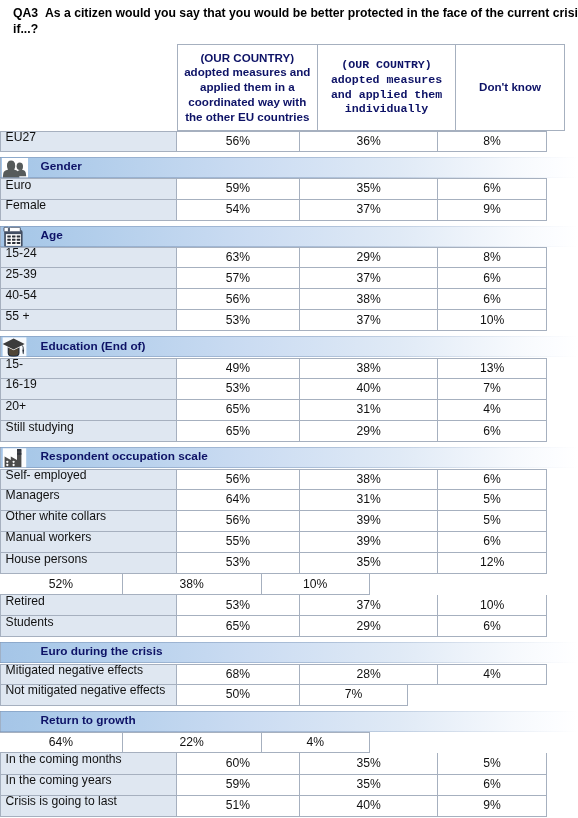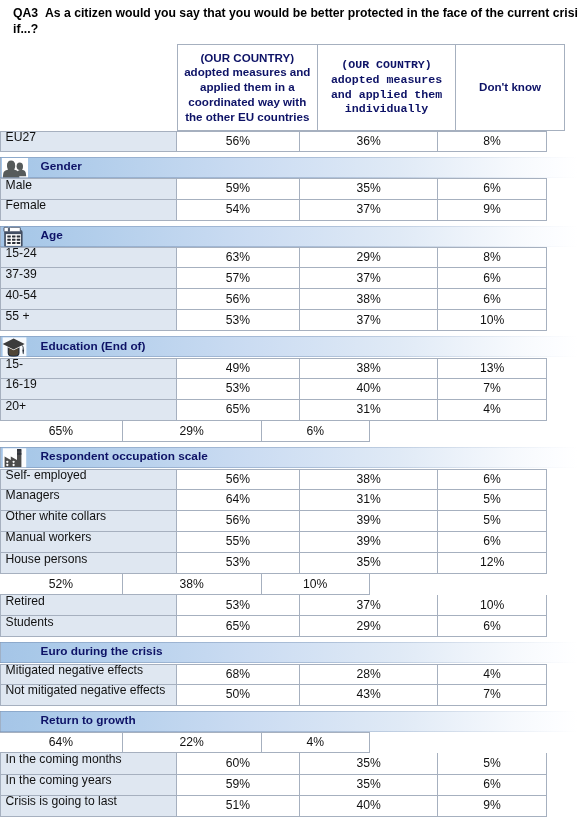--- a/index.html
+++ b/index.html
@@ -107,21 +107,21 @@
               <path d="M17.7 5.0 c2.0 0 3.2 1.3 3.2 3.5 c0 1.35 -0.3 2.45 -0.8 3.15 c0.5 0.2 1.05 0.4 1.6 0.65 c1.4 0.65 1.95 1.45 2.15 3.0 l0.35 3.0 l-9.6 0 l0.35 -3.0 c0.2 -1.55 0.75 -2.35 2.15 -3.0 c0.55 -0.25 1.1 -0.45 1.6 -0.65 c-0.5 -0.7 -0.8 -1.8 -0.8 -3.15 c0 -2.2 1.2 -3.5 3.2 -3.5 z"></path>
               <ellipse cx="17.7" cy="8.3" rx="3.1" ry="3.8"></ellipse>
               <path d="M9.1 3.1 c2.6 0 4.1 1.7 4.1 4.4 c0 1.7 -0.4 3.1 -1.05 3.95 c0.65 0.3 1.4 0.55 2.1 0.85 c1.85 0.8 2.5 1.8 2.75 3.75 l0.45 3.75 l-16.7 0 l0.45 -3.75 c0.25 -1.95 0.9 -2.95 2.75 -3.75 c0.7 -0.3 1.45 -0.55 2.1 -0.85 c-0.65 -0.85 -1.05 -2.25 -1.05 -3.95 c0 -2.7 1.5 -4.4 4.1 -4.4 z"></path>
               <ellipse cx="9.1" cy="7.0" rx="3.6" ry="4.4"></ellipse>
             </g>
           </svg></span>
         <span class="seclabel">Gender</span>
       </div>
     </div>
     <div class="row first">
-      <div class="cell lab">Male</div>
+      <div class="cell lab">Euro</div>
       <div class="cell v v1">59%</div>
       <div class="cell v v2">35%</div>
       <div class="cell v v3">6%</div>
     </div>
     <div class="row">
       <div class="cell lab">Female</div>
       <div class="cell v v1">54%</div>
       <div class="cell v v2">37%</div>
       <div class="cell v v3">9%</div>
     </div>
@@ -147,21 +147,21 @@
         <span class="seclabel">Age</span>
       </div>
     </div>
     <div class="row first">
       <div class="cell lab">15-24</div>
       <div class="cell v v1">63%</div>
       <div class="cell v v2">29%</div>
       <div class="cell v v3">8%</div>
     </div>
     <div class="row">
-      <div class="cell lab">37-39</div>
+      <div class="cell lab">25-39</div>
       <div class="cell v v1">57%</div>
       <div class="cell v v2">37%</div>
       <div class="cell v v3">6%</div>
     </div>
     <div class="row">
       <div class="cell lab">40-54</div>
       <div class="cell v v1">56%</div>
       <div class="cell v v2">38%</div>
       <div class="cell v v3">6%</div>
     </div>
@@ -196,20 +196,21 @@
       <div class="cell v v2">40%</div>
       <div class="cell v v3">7%</div>
     </div>
     <div class="row">
       <div class="cell lab">20+</div>
       <div class="cell v v1">65%</div>
       <div class="cell v v2">31%</div>
       <div class="cell v v3">4%</div>
     </div>
     <div class="row">
+      <div class="cell lab">Still studying</div>
       <div class="cell v v1">65%</div>
       <div class="cell v v2">29%</div>
       <div class="cell v v3">6%</div>
     </div>
     <div class="secwrap">
       <div class="sec">
         <span class="secicon"><svg viewBox="0 0 26 20.3" width="26" height="20.3">
             <rect x="0.8" y="0.3" width="23.4" height="19.6" fill="#fcfdfe"></rect>
             <path d="M2.6 19.2 L2.6 8.4 L8.8 12.0 L8.8 8.4 L15.0 12.0 L15.0 2.4 L19.4 2.4 L19.4 19.2 Z" fill="#4b4b4b"></path>
             <g fill="#fdfdfd">
@@ -281,21 +282,20 @@
     </div>
     <div class="row first">
       <div class="cell lab">Mitigated negative effects</div>
       <div class="cell v v1">68%</div>
       <div class="cell v v2">28%</div>
       <div class="cell v v3">4%</div>
     </div>
     <div class="row">
       <div class="cell lab">Not mitigated negative effects</div>
       <div class="cell v v1">50%</div>
-      <div class="cell v v2">43%</div>
       <div class="cell v v3">7%</div>
     </div>
     <div class="secwrap">
       <div class="sec">
         <span class="secicon"></span>
         <span class="seclabel">Return to growth</span>
       </div>
     </div>
     <div class="row first">
       <div class="cell v v1">64%</div>

